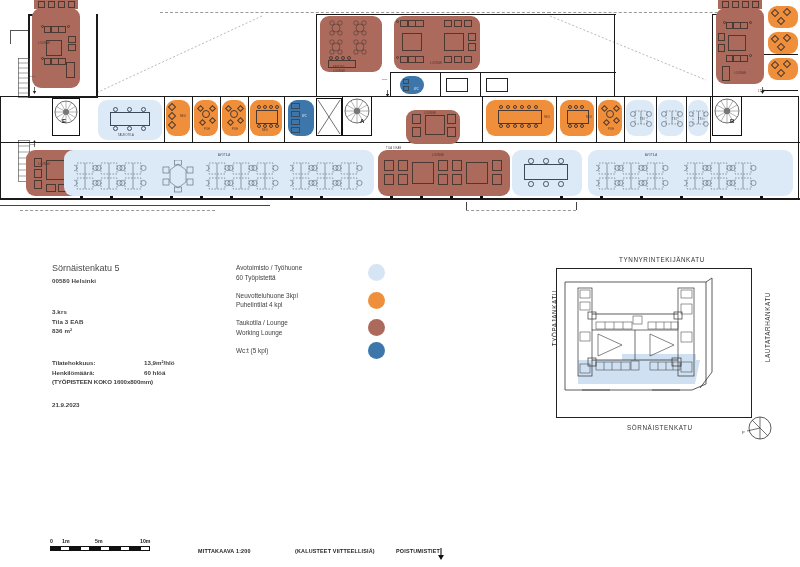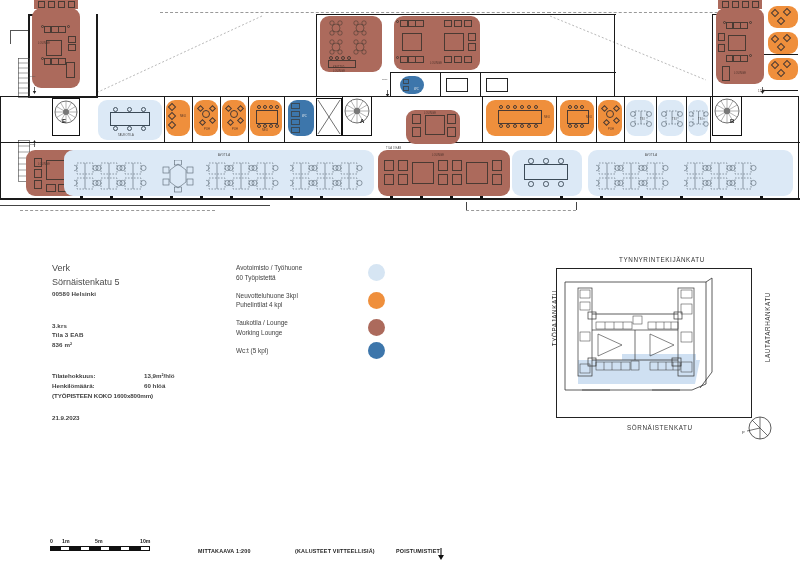--- a/index.html
+++ b/index.html
@@ -748,21 +748,20 @@
     <div class="exit-dot" style="left:760px;top:196px;"></div>
 
     <div class="dashline" style="left:20px;top:210px;width:195px;"></div>
     <div class="dashline" style="left:466px;top:210px;width:110px;"></div>
     <div class="wall" style="left:0px;top:205px;width:270px;height:1px;background:#444;"></div>
     <div class="wall" style="left:466px;top:202px;width:1px;height:8px;background:#444;"></div>
     <div class="wall" style="left:576px;top:202px;width:1px;height:8px;background:#444;"></div>
   </div>
 
   <div id="infoblock">
-    <div class="big">Verk</div>
     <div class="big">Sörnäistenkatu 5</div>
     <div class="sub">00580 Helsinki</div>
     <div class="blockgap"></div>
     <div class="blockgap"></div>
     <div class="sub">3.krs</div>
     <div class="sub">Tila 3 EAB</div>
     <div class="sub">836 m²</div>
     <div class="blockgap"></div>
     <div class="blockgap"></div>
     <div class="kvrow">

